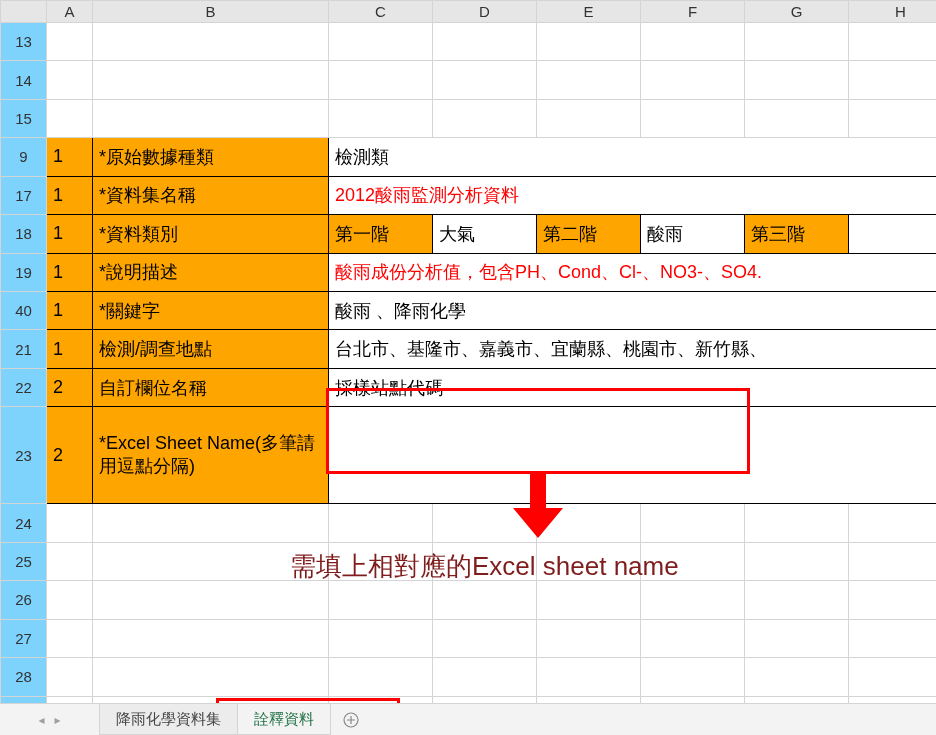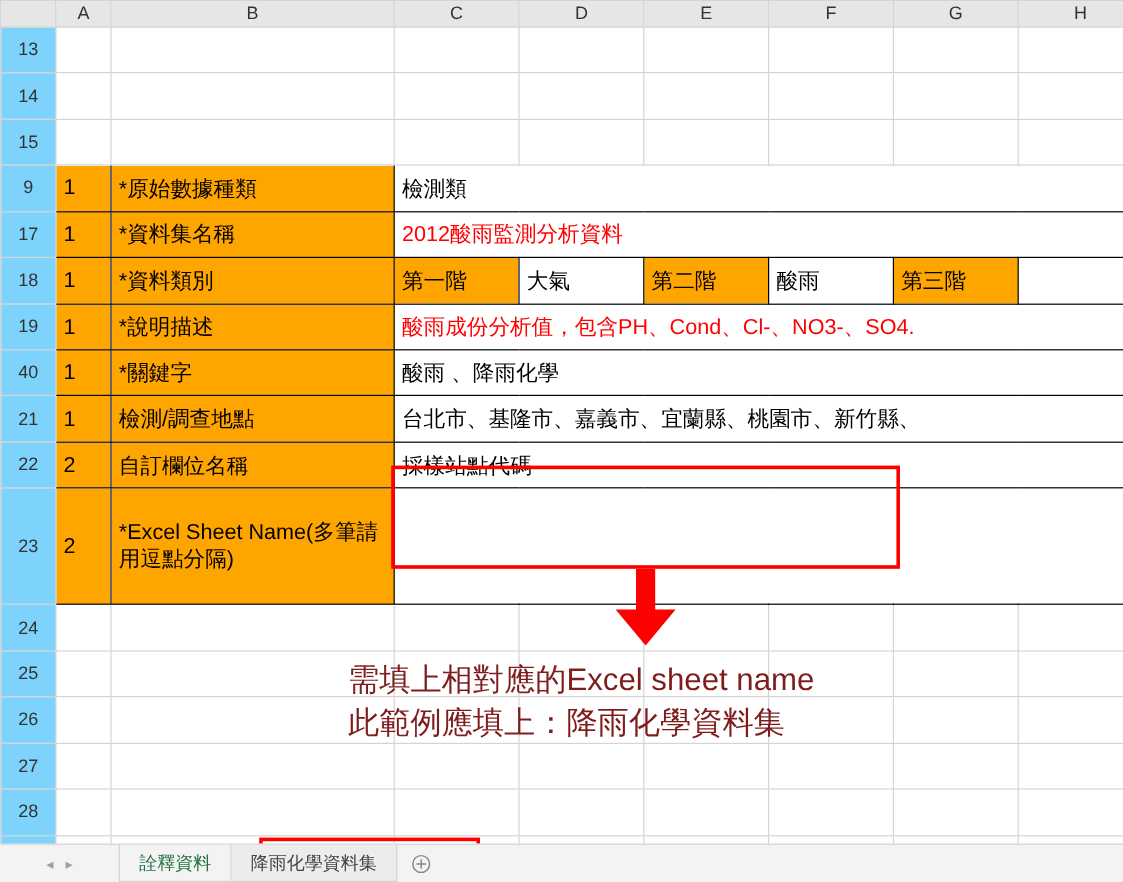--- a/index.html
+++ b/index.html
@@ -227,31 +227,30 @@
   </table>
 
   <div class="anno-box" style="left:326px; top:388px; width:424px; height:86px;"></div>
   <div class="anno-arrow" style="left:513px; top:474px;">
     <svg width="50" height="64" viewBox="0 0 50 64">
         <path d="M17 0 H33 V34 H50 L25 64 L0 34 H17 Z" fill="#ff0000"></path>
       </svg>
   </div>
   <div class="anno-text" style="left:290px; top:548px;">
     <span>需填上相對應的Excel sheet name</span><br>
-    <span>此範例應填上：降雨化學資料集</span>
   </div>
   <div class="anno-box" style="left:216px; top:698px; width:184px; height:36px;"></div>
 
   <div class="tabbar">
     <div class="tabnav">
       <span>◂</span>
       <span>▸</span>
     </div>
+    <div class="tab inactive">降雨化學資料集</div>
     <div class="tab">詮釋資料</div>
-    <div class="tab inactive">降雨化學資料集</div>
     <div class="addsheet">
       <svg width="16" height="16" viewBox="0 0 16 16">
           <circle cx="8" cy="8" r="7" fill="none" stroke="#888" stroke-width="1.2"></circle>
           <path d="M8 4 V12 M4 8 H12" stroke="#888" stroke-width="1.2"></path>
         </svg>
     </div>
   </div>
 
 </div>
 

